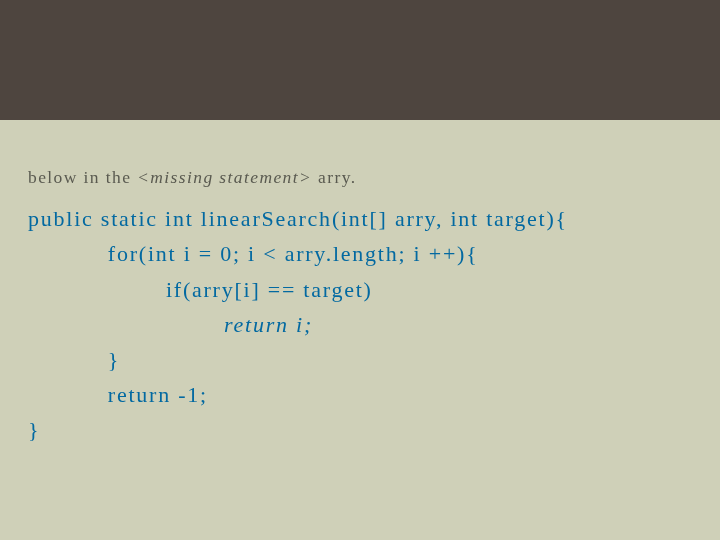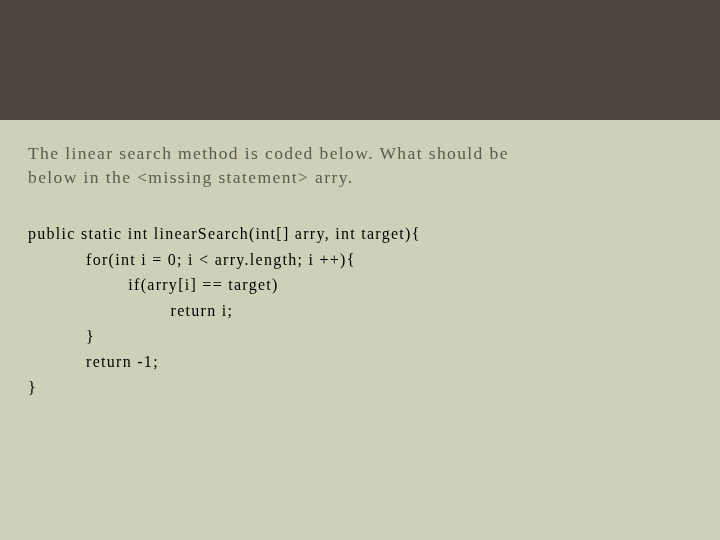--- a/index.html
+++ b/index.html
@@ -13,39 +13,39 @@
     height: 120px;
     width: 100%;
   }
   .content {
     padding: 22px 28px 0 28px;
     color: #5a5a50;
     font-size: 17.5px;
     letter-spacing: 0.08em;
     line-height: 1.35;
   }
-  .italic { }
+  .italic { font-style: italic; }
   .code-block {
-    margin-top: 32px;
-    color: #000000;
-    font-size: 16px;
+    margin-top: 12px;
+    color: #0369a1;
+    font-size: 22px;
     letter-spacing: 0.08em;
     line-height: 1.6;
     white-space: pre;
     font-family: Georgia, 'Times New Roman', serif;
   }
 </style>
 </head>
 <body>
 
 <div class="header-bar"></div>
 
 <div class="content">
   <div>
-    <span>The linear search method is coded below. What should be</span><br>
+    <br>
     <span>below in the </span><span class="italic">&lt;missing statement&gt;</span><span> arry.</span>
   </div>
 
   <div class="code-block"><span>public static int linearSearch(int[] arry, int target){</span>
 <span>           for(int i = 0; i &lt; arry.length; i ++){</span>
 <span>                   if(arry[i] == target)</span>
 <span class="italic">                           return i;</span>
 <span>           }</span>
 <span>           return -1;</span>
 <span>}</span></div>

